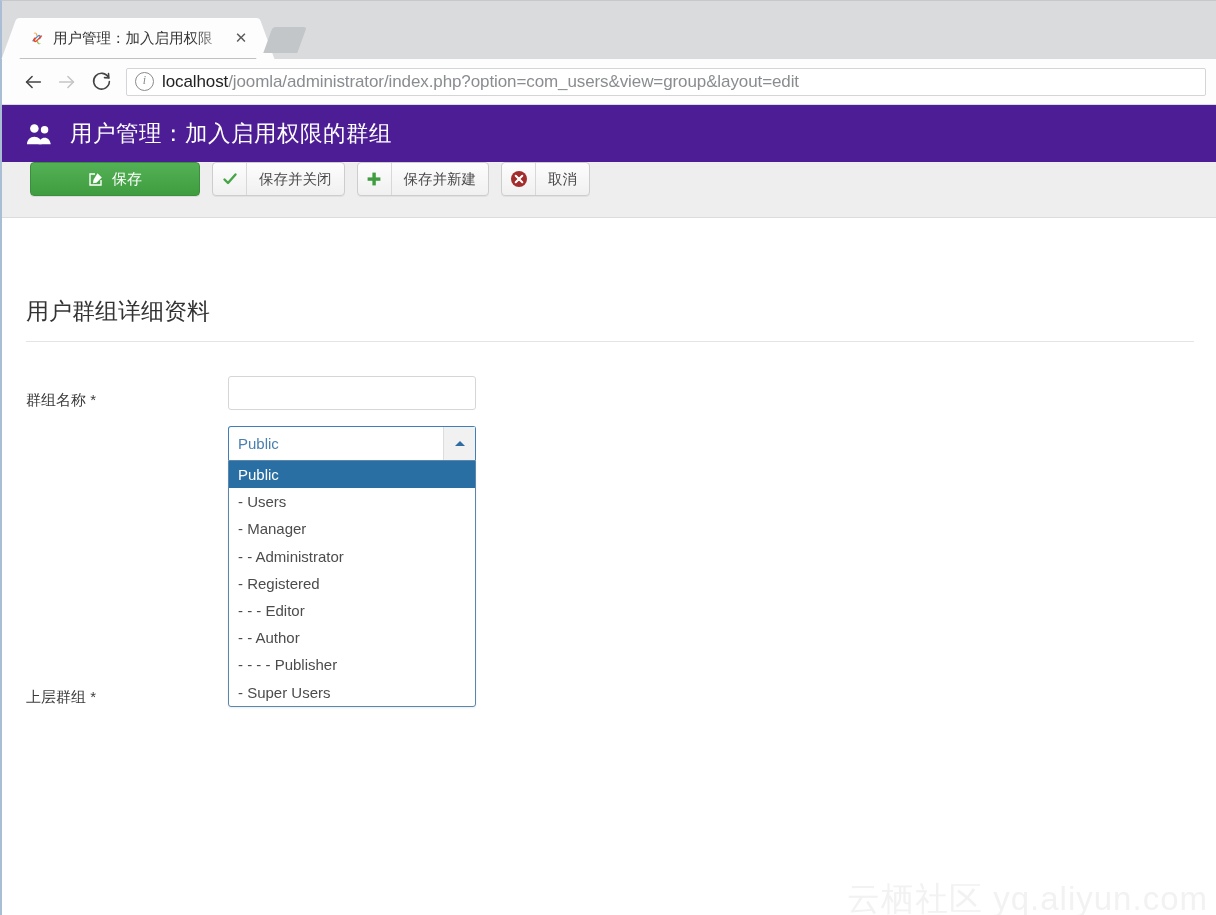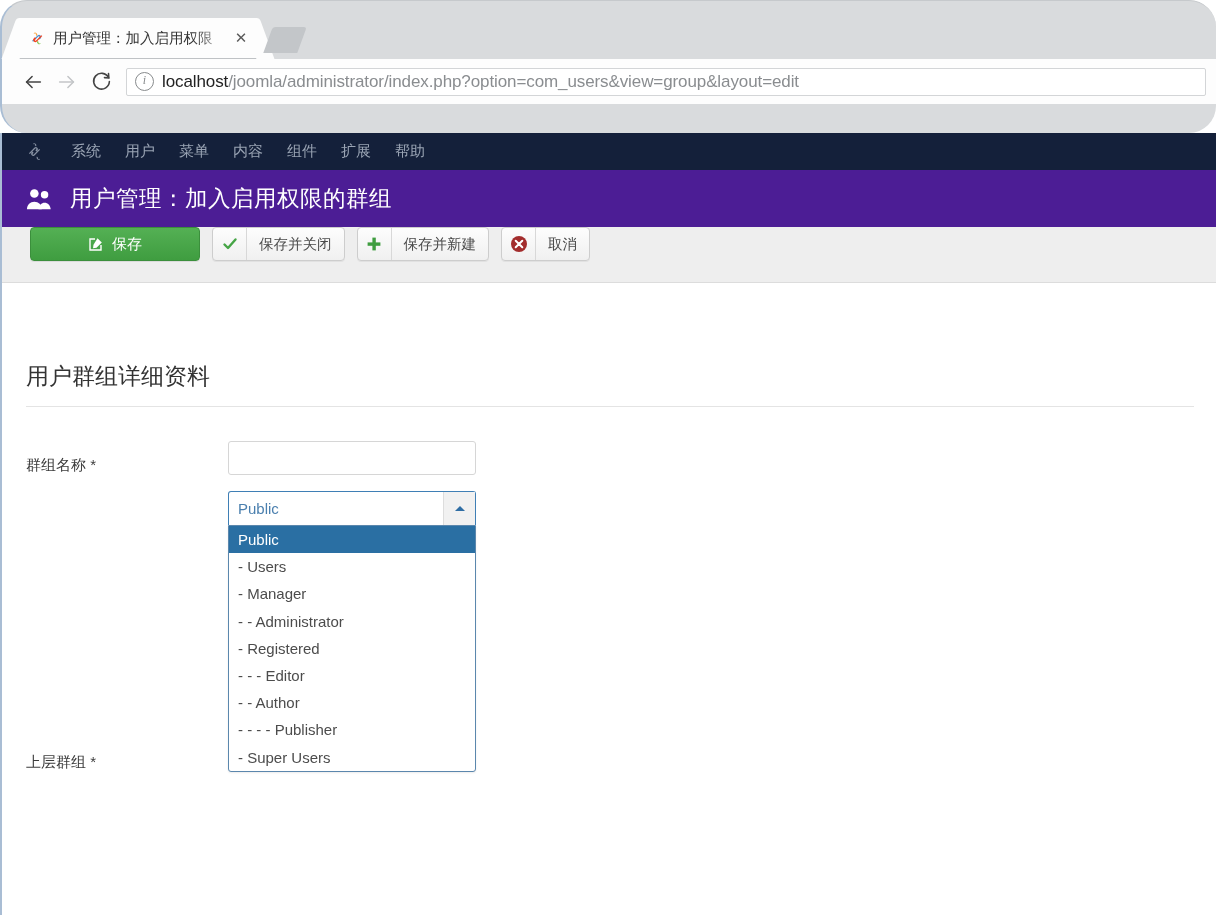--- a/index.html
+++ b/index.html
@@ -11,27 +11,26 @@
     height: 915px;
     background: #ffffff;
     font-family: "Liberation Sans", "DejaVu Sans", sans-serif;
     overflow: hidden;
     position: relative;
   }
 
   
   .browser {
     width: 1216px;
-    height: 133px;
+    height: 105px;
     background: #d9dbdd;
     position: relative;
     box-sizing: border-box;
     border-left: 2px solid #a9bdd4;
     border-top: 1px solid #c6c9cc;
-    border-radius: 27px;
   }
   .tabstrip {
     height: 58px;
     position: relative;
   }
   .tab {
     position: absolute;
     left: 16px;
     top: 17px;
     width: 240px;
@@ -406,34 +405,20 @@
     </div>
     <div class="urlbar">
       <span class="url-info">i</span>
       <span class="url-text"><span class="host">localhost</span><span>/joomla/administrator/index.php?option=com_users&amp;view=group&amp;layout=edit</span></span>
     </div>
   </div>
 </div>
 
 <div class="admin">
 
-  <div class="menubar">
-    <span class="joomla-logo">
-      <svg viewBox="0 0 32 32" width="21" height="21" fill="#9aa4b4">
-        <path d="M13.5 4.2a3.2 3.2 0 0 1 4.9 4l-1.8-1.7a1.3 1.3 0 0 0-1.9-1.7zM7.5 18.6 16 10a3.2 3.2 0 0 1 4.5 4.5l-1.4 1.5-1.8-1.8 1.4-1.5a1 1 0 0 0-1.4-1.4l-8.4 8.5zM24.5 27.8a3.2 3.2 0 0 1-4.9-4l1.8 1.7a1.3 1.3 0 0 0 1.9 1.7zM24.5 13.4 16 22a3.2 3.2 0 0 1-4.5-4.5l1.4-1.5 1.8 1.8-1.4 1.5a1 1 0 0 0 1.4 1.4l8.4-8.5z"></path>
-      </svg>
-    </span>
-    <span class="menu-item">系统</span>
-    <span class="menu-item">用户</span>
-    <span class="menu-item">菜单</span>
-    <span class="menu-item">内容</span>
-    <span class="menu-item">组件</span>
-    <span class="menu-item">扩展</span>
-    <span class="menu-item">帮助</span>
-  </div>
 
   <div class="pageheader">
     <span class="ph-icon">
       <svg viewBox="0 0 32 28" width="30" height="26" fill="#ffffff">
         <circle cx="11" cy="8" r="4.6"></circle>
         <path d="M3 25c0-4.6 3.6-8 8-8s8 3.4 8 8z"></path>
         <circle cx="22" cy="9.5" r="4"></circle>
         <path d="M15.4 25c.4-4.3 3.4-7 6.6-7 3.4 0 6.3 2.9 6.6 7z"></path>
       </svg>
     </span>

